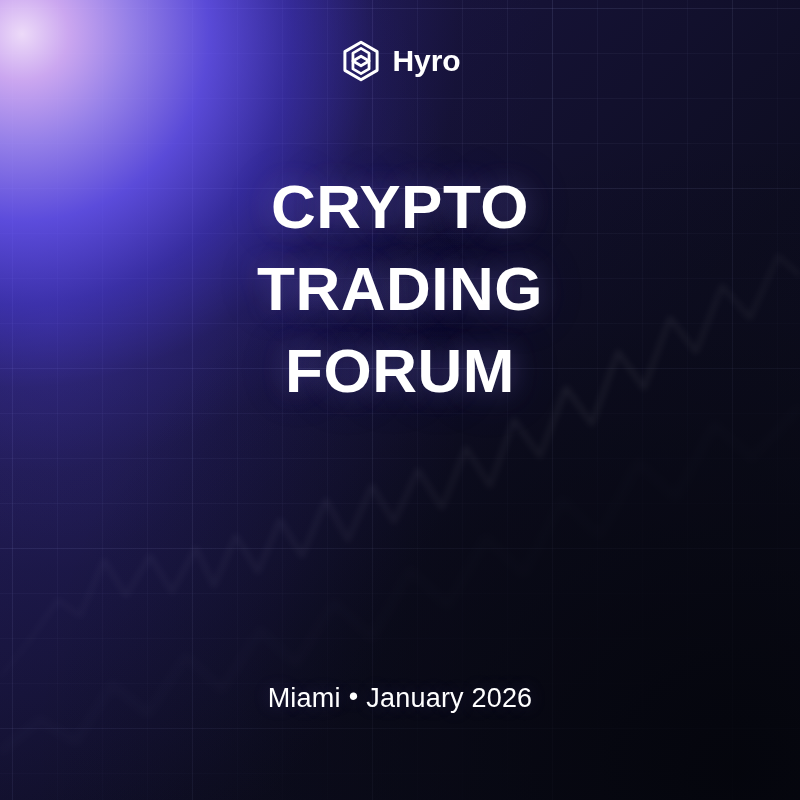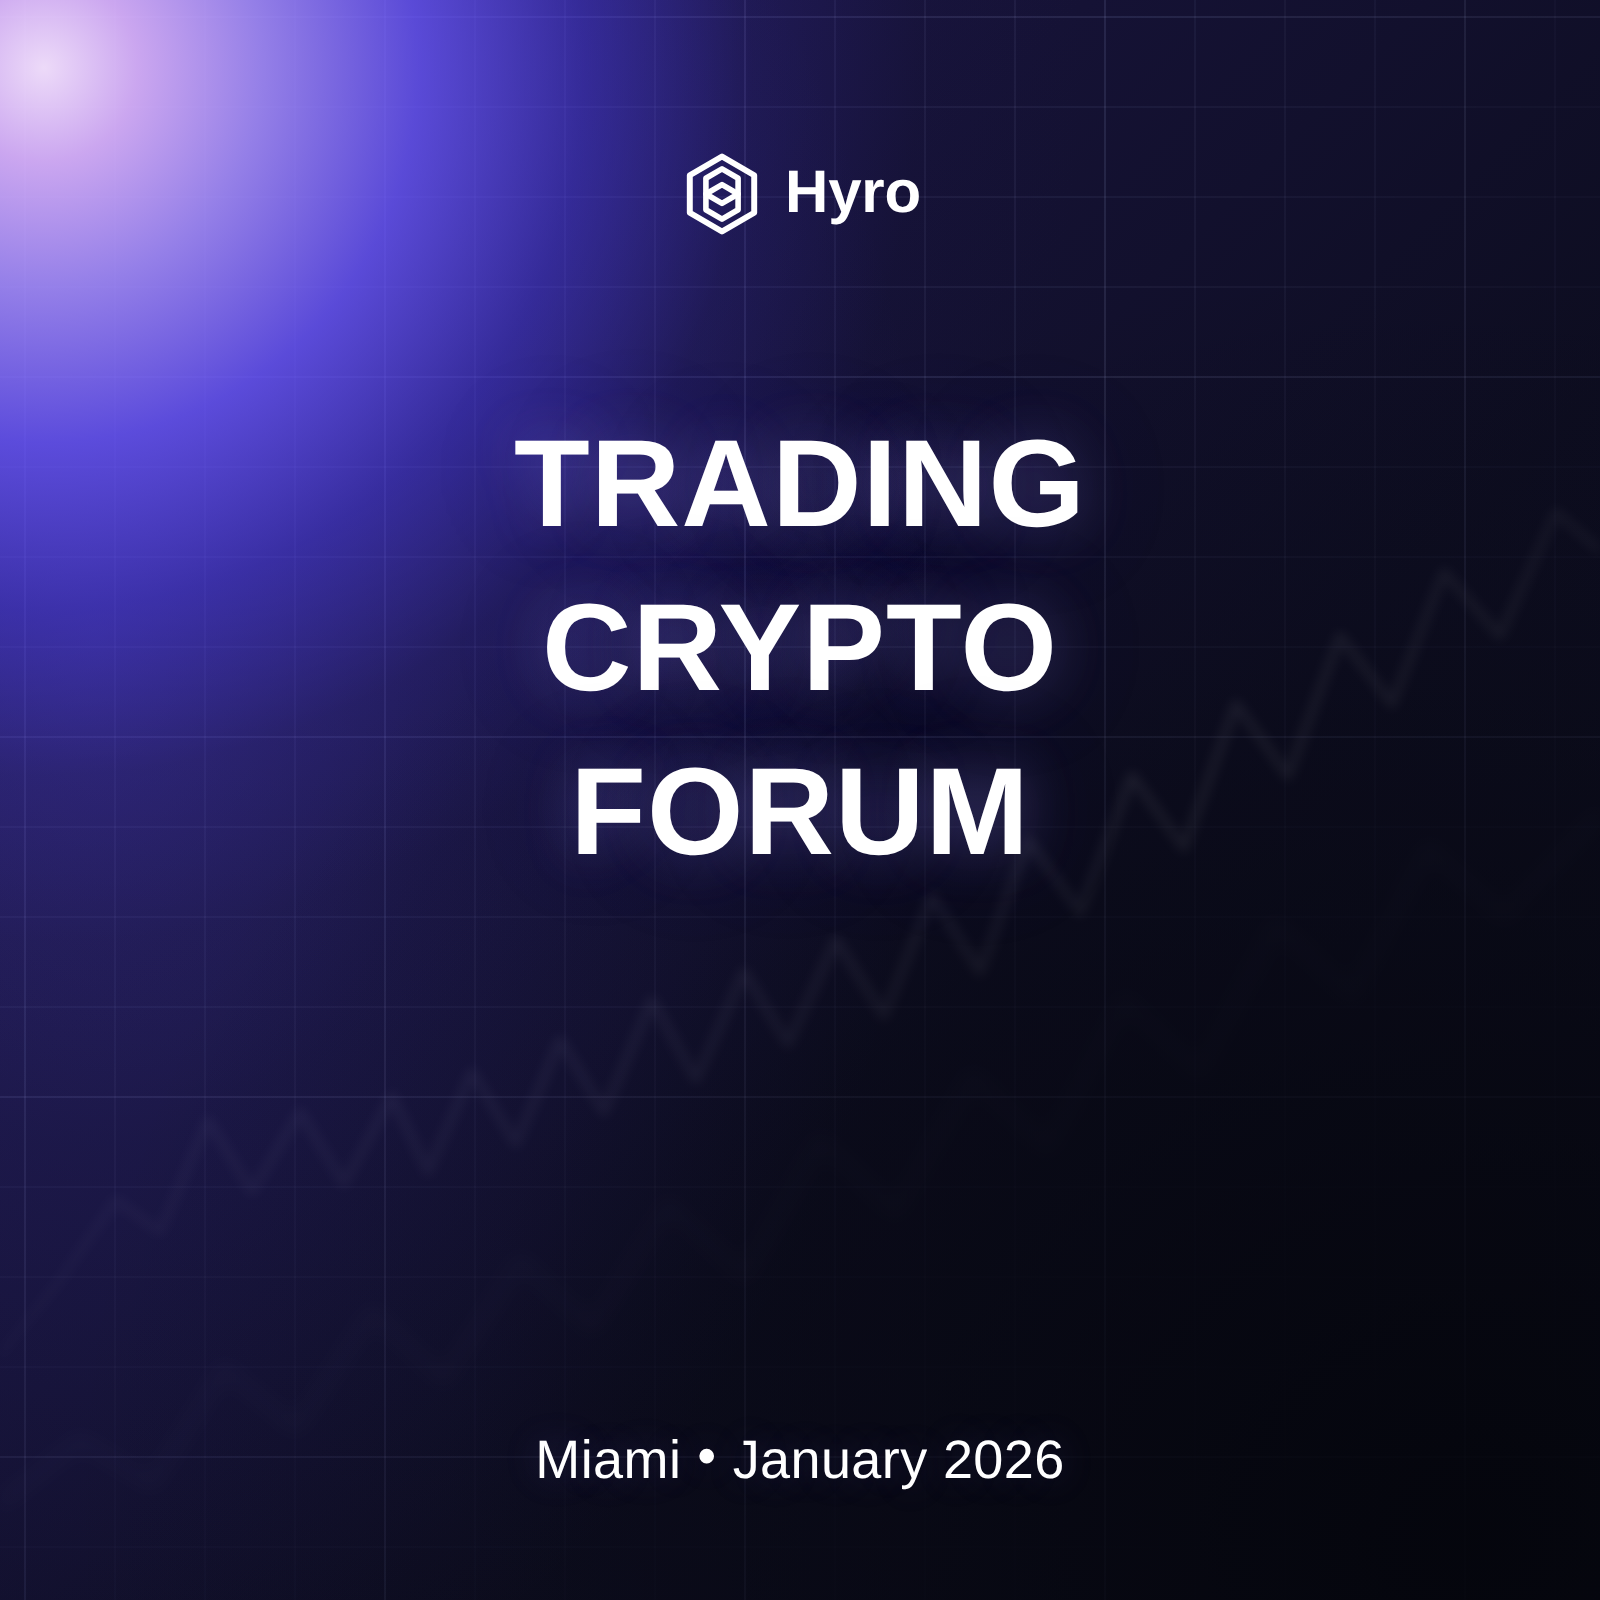--- a/index.html
+++ b/index.html
@@ -98,21 +98,21 @@
     display: flex;
     flex-direction: column;
     align-items: center;
   }
 
   
   .brand {
     display: flex;
     align-items: center;
     gap: 11px;
-    margin-top: 76px;
+    margin-top: 40px;
     user-select: none;
   }
   .brand-mark {
     width: 42px;
     height: 42px;
     display: block;
     flex: 0 0 auto;
   }
   .brand-text {
     font-size: 30px;
@@ -136,21 +136,21 @@
     font-weight: 700;
     line-height: 82px;
     letter-spacing: 0.5px;
     text-shadow: 0 0 26px rgba(152,140,255,0.30), 0 0 60px rgba(90,78,220,0.18);
   }
   .headline .hl-line { display: block; white-space: nowrap; }
 
   
   .meta {
     margin-top: auto;
-    margin-bottom: 54px;
+    margin-bottom: 86px;
     color: #ffffff;
     font-size: 27px;
     font-weight: 400;
     letter-spacing: 0.2px;
     white-space: nowrap;
     text-shadow: 0 0 18px rgba(130,120,230,0.22);
   }
   .meta .meta-sep {
     display: inline-block;
     margin: 0 8px;
@@ -201,22 +201,22 @@
         <path d="M24 9.6 L33.2 15.0 L33.2 24.0 L24 29.4 L14.8 24.0 L14.8 15.0 Z" fill="none" stroke="#ffffff" stroke-width="3.2" stroke-linejoin="round"></path>
 
         <path d="M24 18.6 L33.2 24.0 L33.2 33.0 L24 38.4 L14.8 33.0 L14.8 24.0 Z" fill="none" stroke="#ffffff" stroke-width="3.2" stroke-linejoin="round"></path>
       </svg>
       <div class="brand-text">
         <span class="bold">Hyro</span>
       </div>
     </div>
 
     <h1 class="headline">
+      <span class="hl-line">CRYPTO</span>
       <span class="hl-line">TRADING</span>
-      <span class="hl-line">CRYPTO</span>
       <span class="hl-line">FORUM</span>
     </h1>
 
     <div class="meta">
       <span>Miami</span><span class="meta-sep">•</span><span>January 2026</span>
     </div>
 
   </div>
 </div>
 

